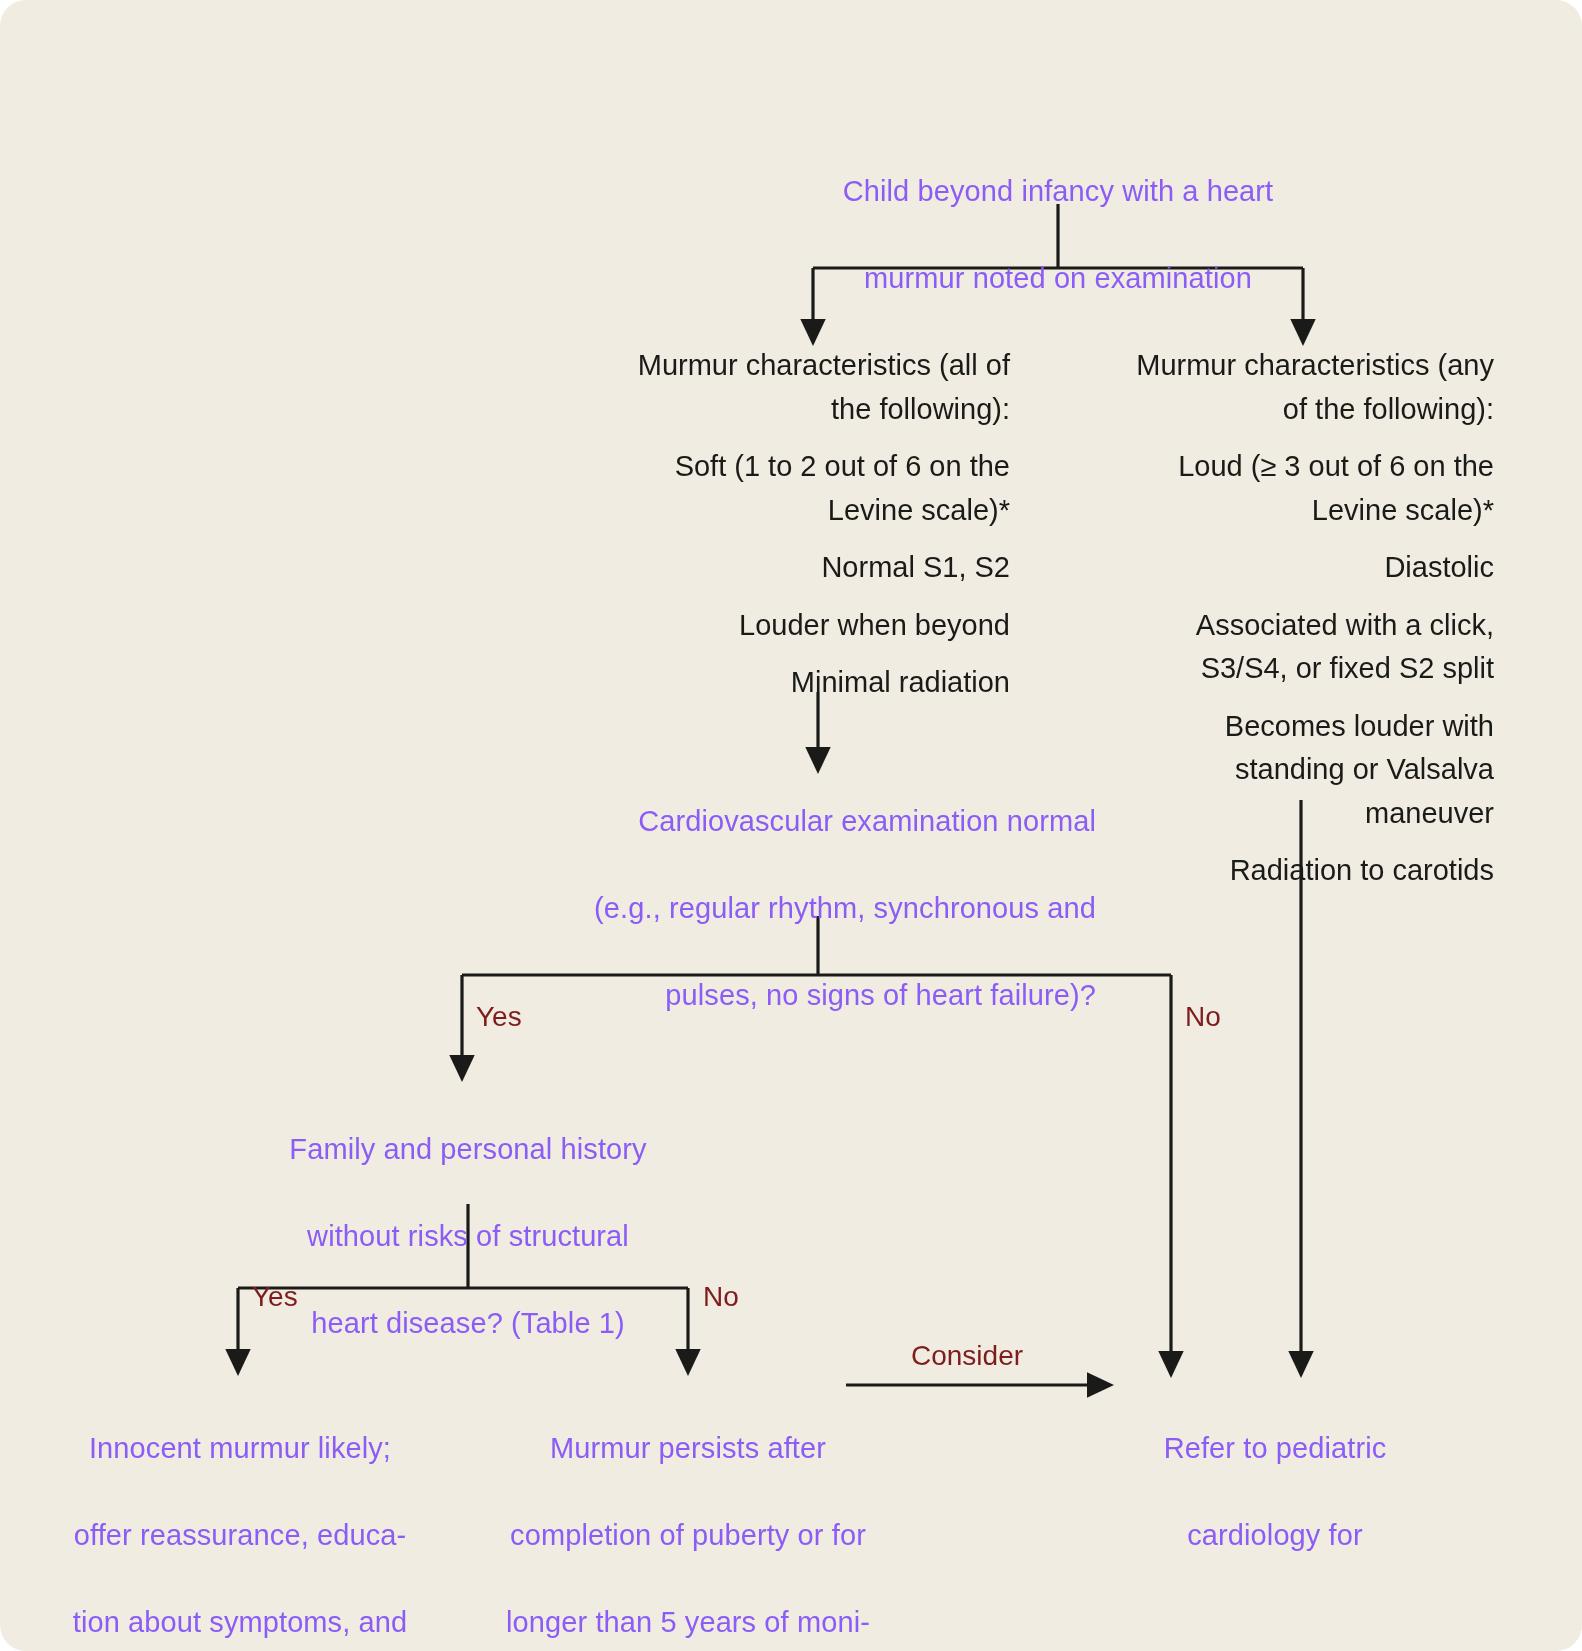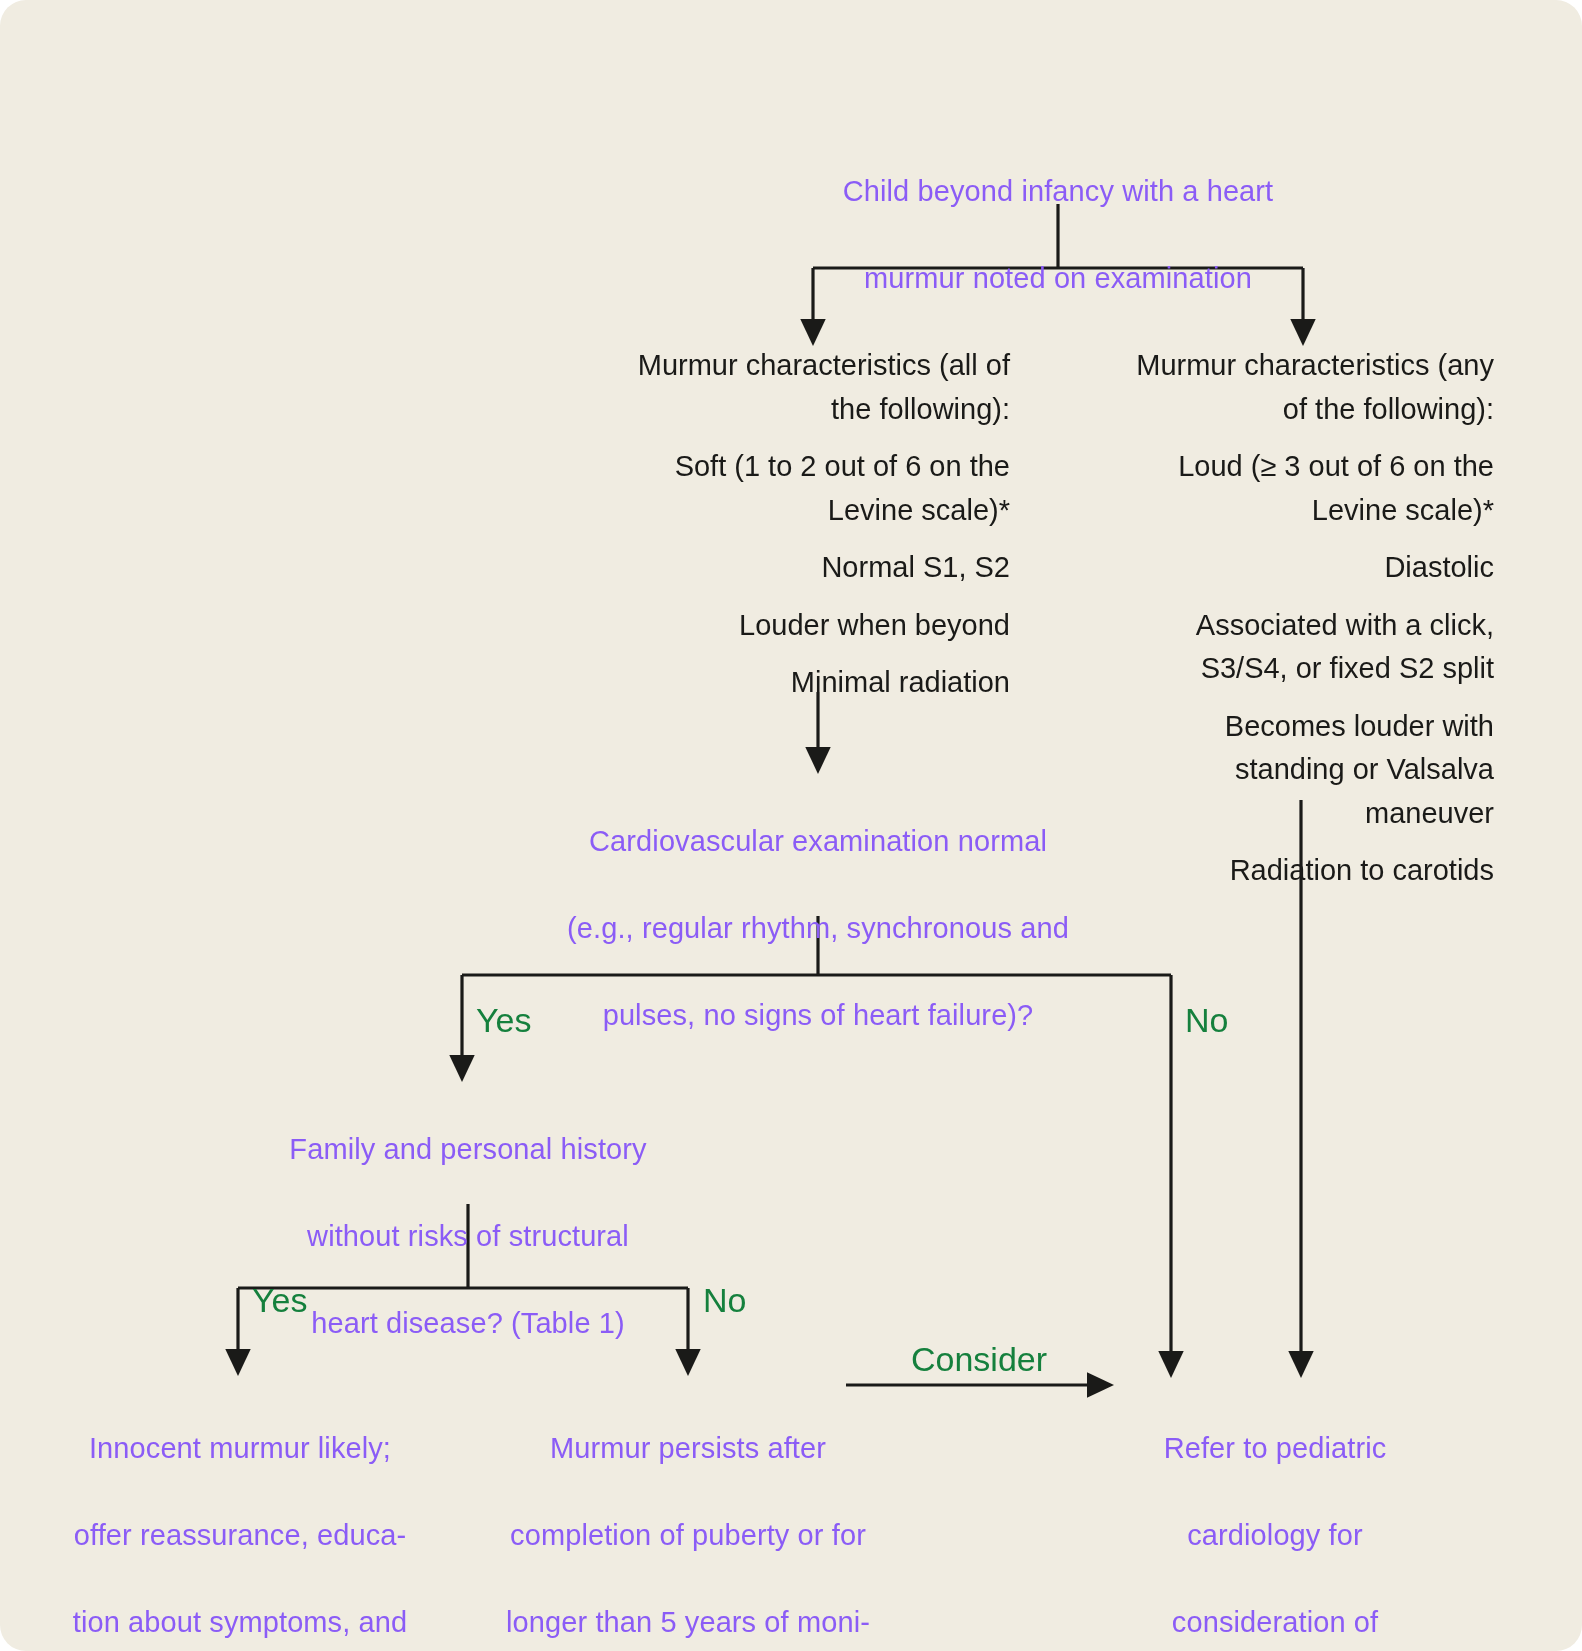--- a/index.html
+++ b/index.html
@@ -25,23 +25,23 @@
     color: #8b5cf6;
     white-space: pre-line;
     letter-spacing: 0.1px;
   }
   .node .ln { display: block; }
   .grp { position: absolute; text-align: right; font-size: 29px; line-height: 1.50; }
   .grp .blk { display: block; margin-bottom: 14px; }
   .grp .blk:last-child { margin-bottom: 0; }
   .edge-label {
     position: absolute;
-    font-size: 34px;
+    font-size: 28px;
     line-height: 1;
-    color: #15803d;
+    color: #7f1d1d;
     white-space: nowrap;
   }
   svg.wires {
     position: absolute;
     left: 0;
     top: 0;
     width: 1582px;
     height: 1651px;
     pointer-events: none;
   }
@@ -126,21 +126,21 @@
     <span class="blk">
       <span class="ln">Becomes louder with</span>
       <span class="ln">standing or Valsalva</span>
       <span class="ln">maneuver</span>
     </span>
     <span class="blk">
       <span class="ln">Radiation to carotids</span>
     </span>
   </div>
 
-  <div class="node" style="left:540px; top:776px; width:556px;">
+  <div class="node" style="left:540px; top:756px; width:556px;text-align:right;">
     <span class="ln">Cardiovascular examination normal</span>
     <span class="ln">(e.g., regular rhythm, synchronous and</span>
     <span class="ln">pulses, no signs of heart failure)?</span>
   </div>
 
   <div class="edge-label" style="left:476px; top:1003px;">Yes</div>
   <div class="edge-label" style="left:1185px; top:1003px;">No</div>
 
   <div class="node" style="left:268px; top:1084px; width:400px;">
     <span class="ln">Family and personal history</span>
@@ -163,17 +163,16 @@
   <div class="node" style="left:490px; top:1383px; width:396px;">
     <span class="ln">Murmur persists after</span>
     <span class="ln">completion of puberty or for</span>
     <span class="ln">longer than 5 years of moni-</span>
     
   </div>
 
   <div class="node" style="left:1110px; top:1383px; width:330px;">
     <span class="ln">Refer to pediatric</span>
     <span class="ln">cardiology for</span>
-    <span class="ln">consideration of</span>
     
   </div>
 
 </div>
 
 </body></html>

